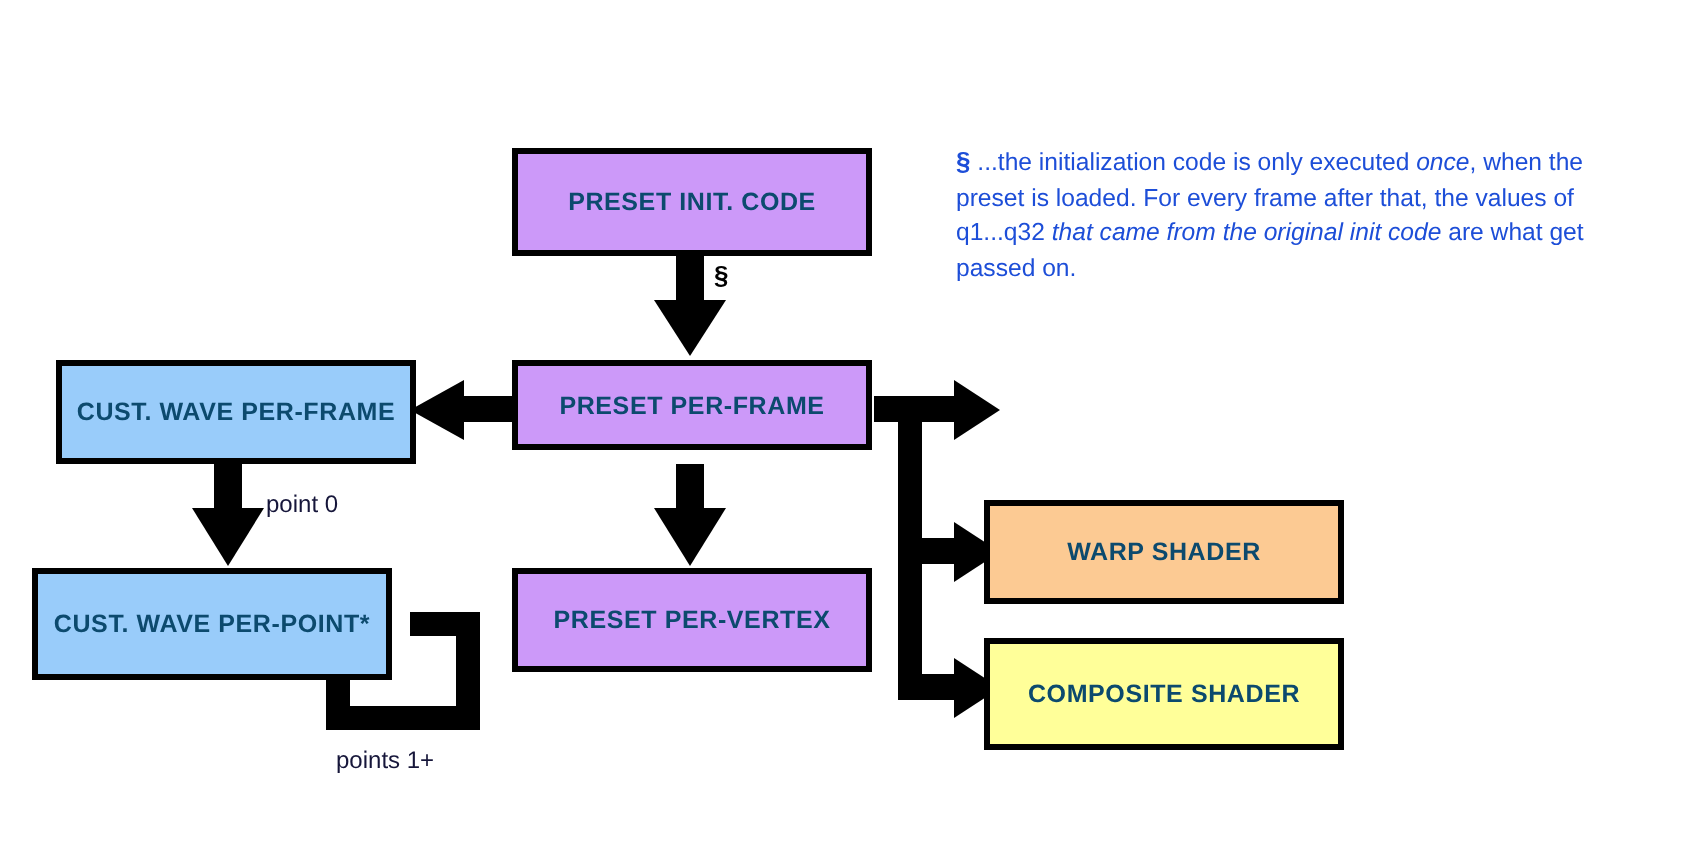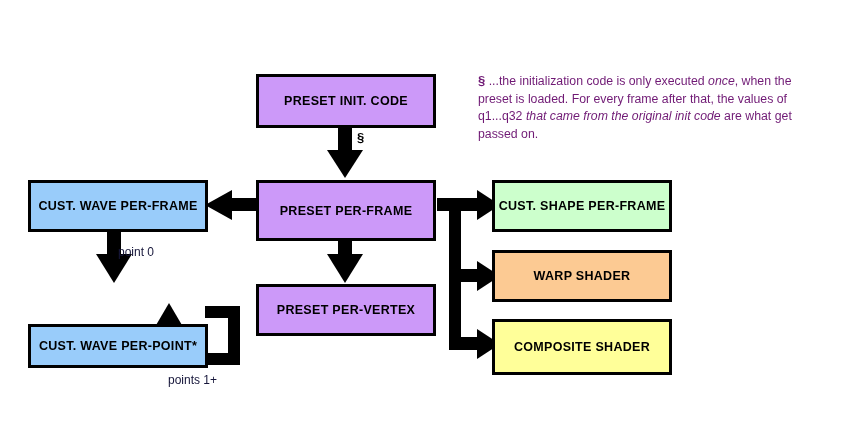--- a/index.html
+++ b/index.html
@@ -42,21 +42,21 @@
   .node {
     position: absolute;
     box-sizing: border-box;
     border: 3px solid #000000;
     display: flex;
     align-items: center;
     justify-content: center;
     font-size: 12.5px;
     font-weight: bold;
     letter-spacing: 0.3px;
-    color: #000000;
+    color: #0c4a6e;
     text-align: center;
     white-space: nowrap;
   }
 
   .edge-label {
     position: absolute;
     font-size: 12px;
     color: #16163a;
     white-space: nowrap;
   }
@@ -67,21 +67,21 @@
     color: #000000;
   }
 
   .note {
     position: absolute;
     left: 478px;
     top: 72px;
     width: 322px;
     font-size: 12.3px;
     line-height: 17.5px;
-    color: #701a75;
+    color: #1d4ed8;
   }
   .note .mark {
     font-weight: bold;
     font-size: 13px;
   }
   .note .em { font-style: italic; }
   .note-body { display: inline; }
 </style>
 </head>
 <body>
@@ -133,51 +133,48 @@
 
       <rect x="449" y="337" width="32" height="13" fill="#000000"></rect>
       <polygon points="477,329 477,359 500,344" fill="#000000"></polygon>
     </g>
   </svg>
 
   <div class="node" style="left:256px; top:74px; width:180px; height:54px; background:#CC99F9;">
     <span>PRESET INIT. CODE</span>
   </div>
 
-  <div class="node" style="left:256px; top:180px; width:180px; height:61px; background:#CC99F9;">
+  <div class="node" style="left:256px; top:180px; width:180px; height:45px; background:#CC99F9;">
     <span>PRESET PER-FRAME</span>
   </div>
 
   <div class="node" style="left:256px; top:284px; width:180px; height:52px; background:#CC99F9;">
     <span>PRESET PER-VERTEX</span>
   </div>
 
   <div class="node" style="left:28px; top:180px; width:180px; height:52px; background:#99CCFA;">
     <span>CUST. WAVE PER-FRAME</span>
   </div>
 
-  <div class="node" style="left:28px; top:284px; width:180px; height:44px; background:#99CCFA;margin-top:40px;">
+  <div class="node" style="left:16px; top:284px; width:180px; height:56px; background:#99CCFA;">
     <span>CUST. WAVE PER-POINT*</span>
   </div>
 
-  <div class="node" style="left:492px; top:180px; width:180px; height:52px; background:#CCFFCC;">
-    <span>CUST. SHAPE PER-FRAME</span>
-  </div>
 
   <div class="node" style="left:492px; top:250px; width:180px; height:52px; background:#FCCA93;justify-content:center;">
     <span>WARP SHADER</span>
   </div>
 
   <div class="node" style="left:492px; top:319px; width:180px; height:56px; background:#FFFF99;">
     <span>COMPOSITE SHADER</span>
   </div>
 
   <div class="section-mark" style="left:357px; top:130px;">§</div>
 
-  <div class="edge-label" style="left:118px; top:245px;text-align:center;">point 0</div>
+  <div class="edge-label" style="left:133px; top:245px;text-align:center;">point 0</div>
 
   <div class="edge-label" style="left:168px; top:373px;">points 1+</div>
 
   <div class="note">
     <span class="mark">§</span>
     <span class="note-body">...the initialization code is only executed</span>
     <span class="em">once</span><span>, when the preset is loaded.  For every frame</span>
     <span>after that, the values of q1...q32 </span><span class="em">that came from</span>
     <span class="em">the original init code</span><span> are what get passed on.</span>
   </div>

